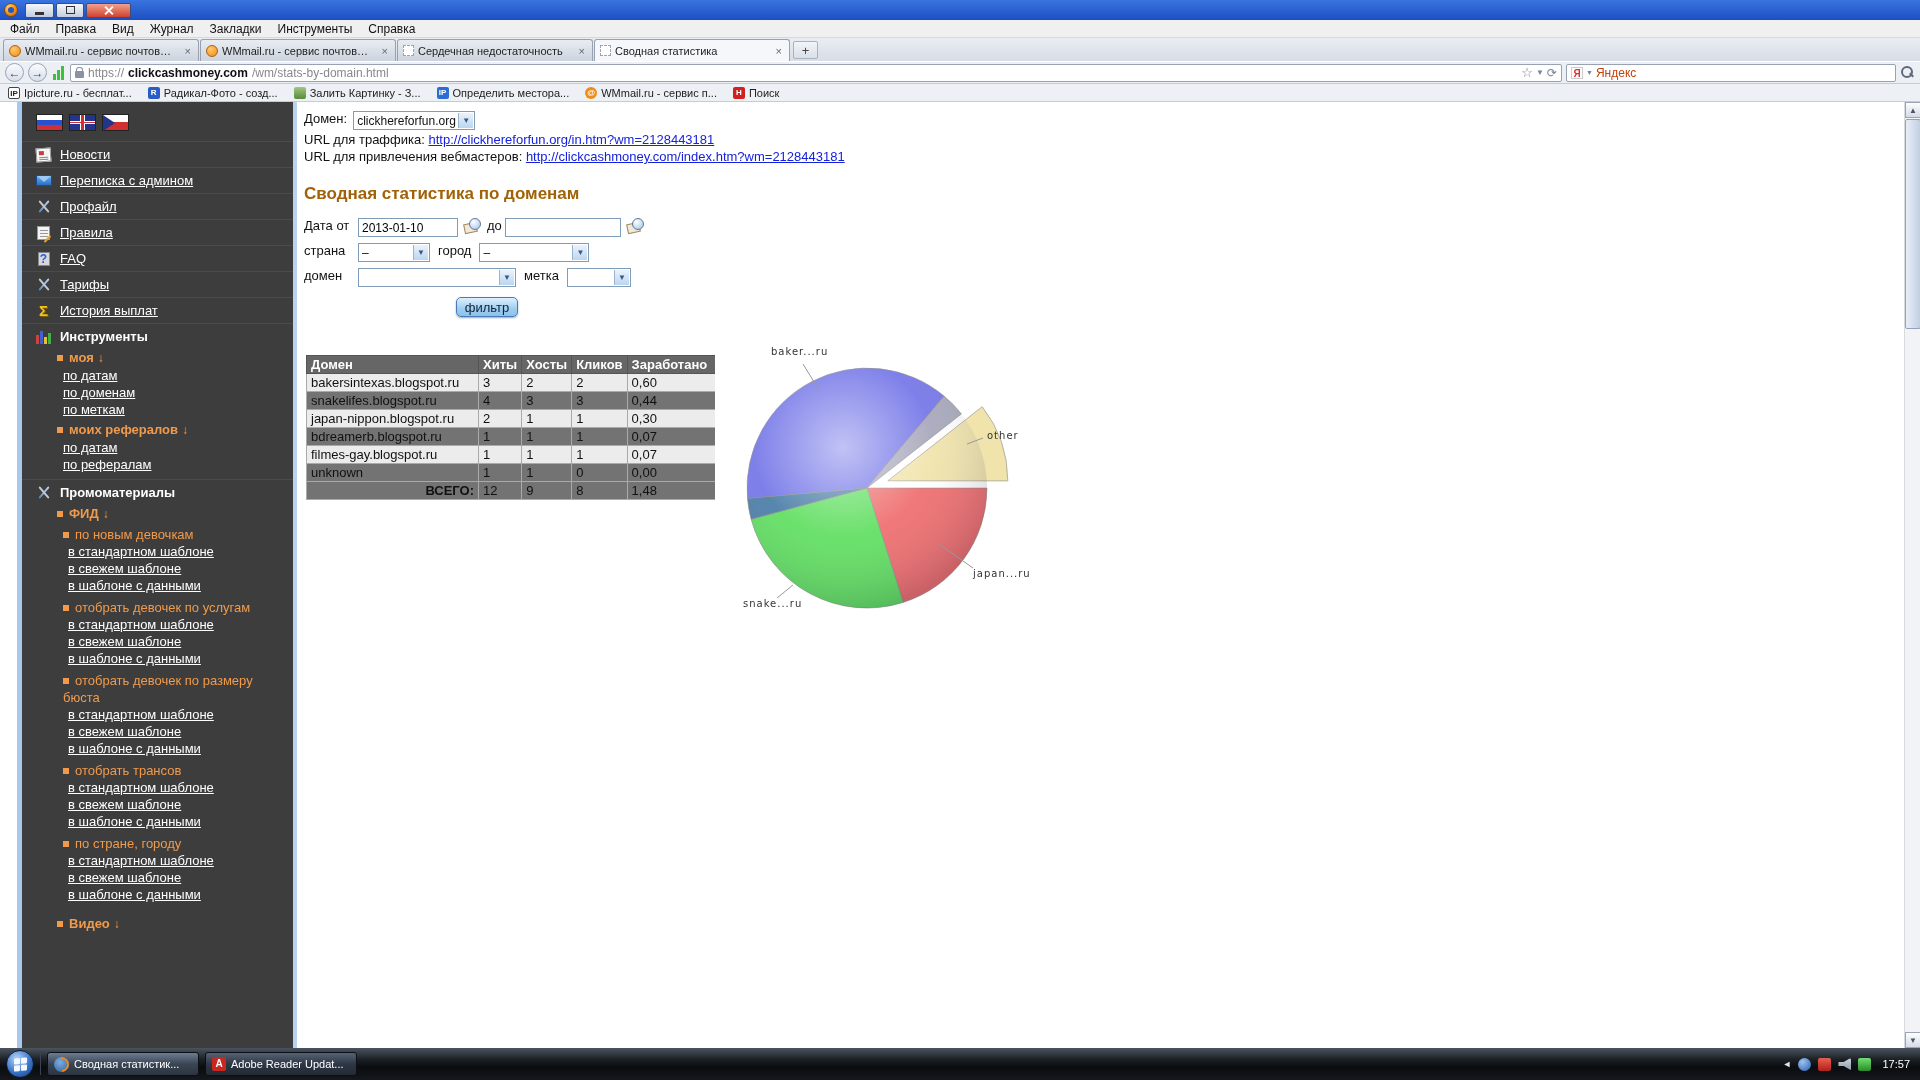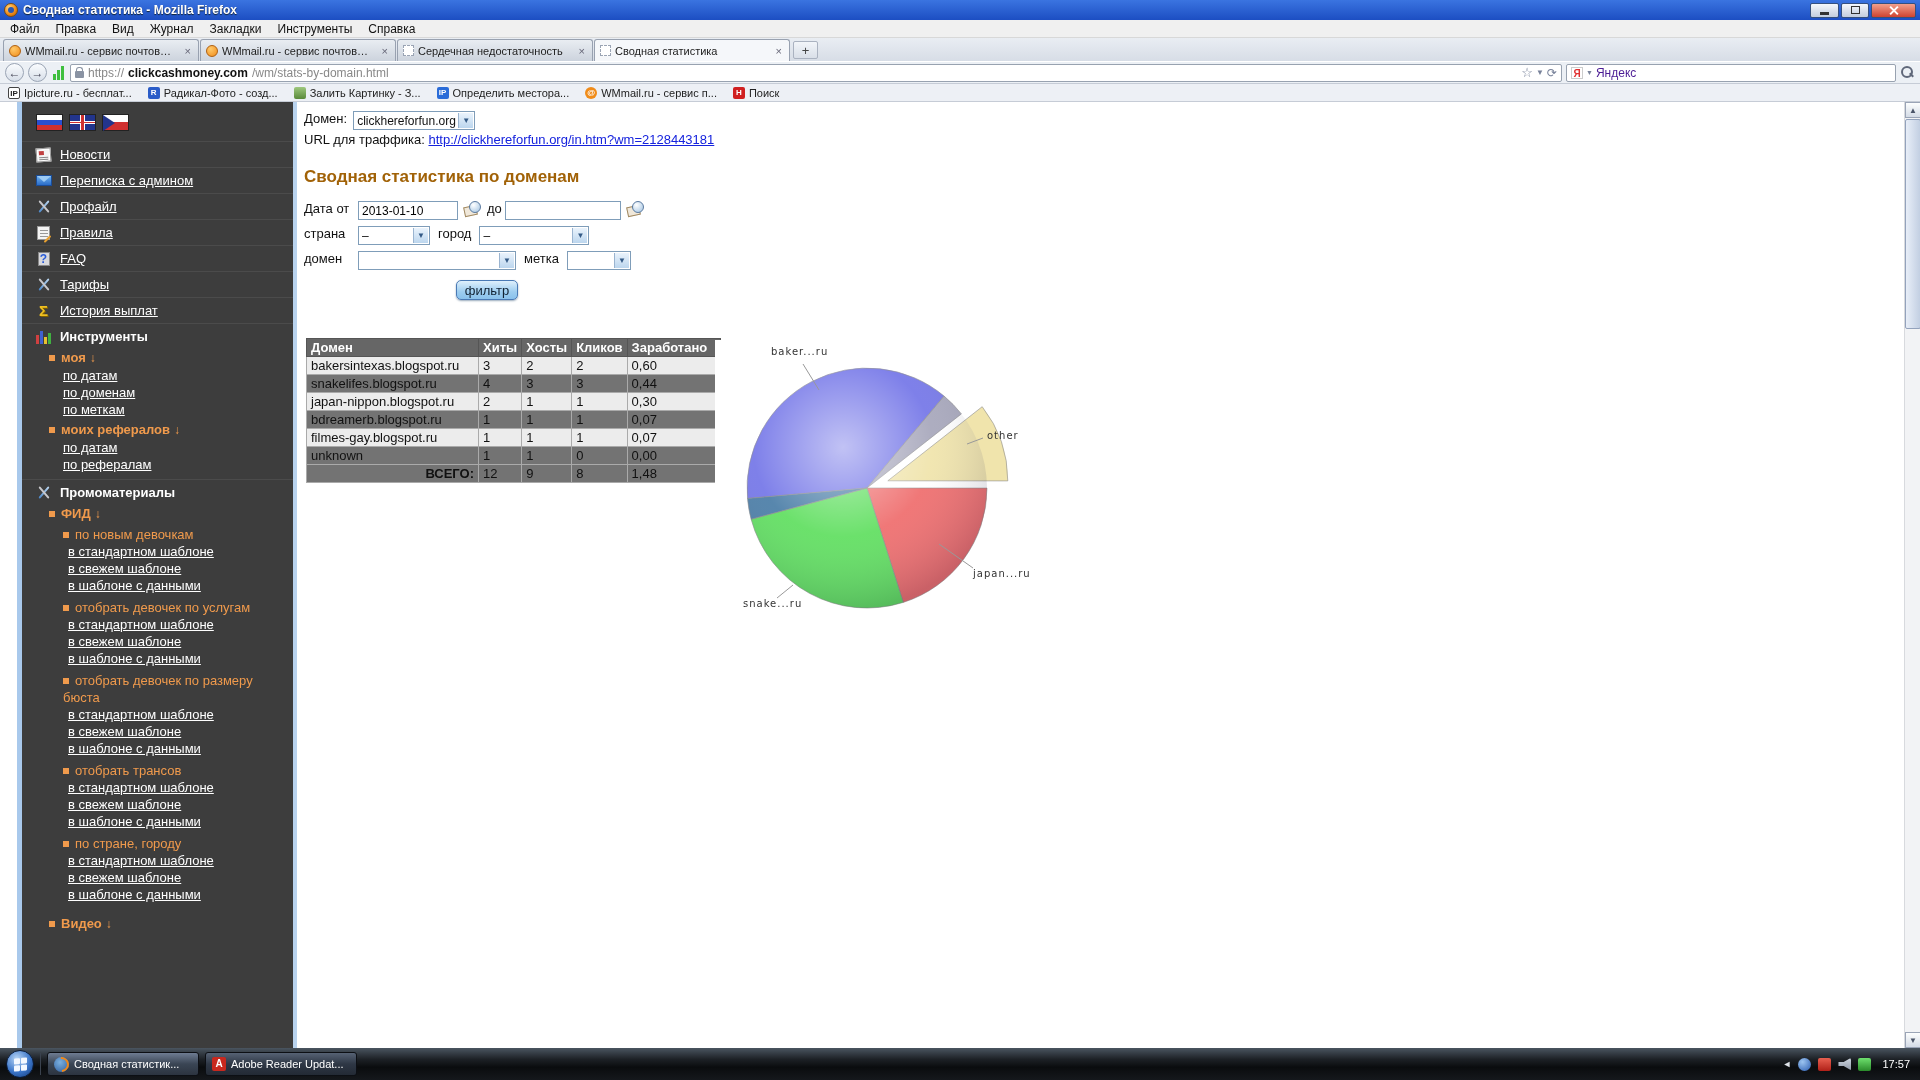--- a/index.html
+++ b/index.html
@@ -35,21 +35,21 @@
   .navbtn { width:19px; height:19px; border-radius:50%; border:1px solid #9aa4b4; background:linear-gradient(#fafcfe,#d8dfe9); color:#445; font-size:12px; display:flex; align-items:center; justify-content:center; }
   .ext-bars { display:flex; align-items:flex-end; gap:1px; height:14px; padding:0 2px; }
   .ext-bars i { display:block; width:3px; background:#3fbf3f; }
   .urlbox { flex:1; height:18px; background:#fff; border:1px solid #98a2b0; border-radius:2px; display:flex; align-items:center; padding:0 4px; gap:4px; font-size:12px; }
   .lock { width:9px; height:7px; background:#8a93a3; border-radius:1px; position:relative; margin-top:3px; }
   .lock:before { content:""; position:absolute; left:1px; top:-4px; width:5px; height:5px; border:1.5px solid #8a93a3; border-bottom:none; border-radius:3px 3px 0 0; }
   .url-scheme,.url-path { color:#888; } .url-host { color:#111; font-weight:bold; }
   .url-right { margin-left:auto; display:flex; align-items:center; gap:3px; color:#78829a; font-size:11px; }
   .searchbox { width:330px; height:18px; background:#fff; border:1px solid #98a2b0; border-radius:2px; display:flex; align-items:center; padding:0 4px; gap:3px; font-size:12px; }
   .ya-ico { width:12px; height:12px; background:#fff; border:1px solid #ccc; color:#e03030; font-weight:bold; font-size:10px; line-height:11px; text-align:center; }
-  .search-ph { color:#4c1d95; flex:1; }
+  .search-ph { color:#c2410c; flex:1; }
   .mag { width:15px; height:15px; position:relative; }
   .mag:before { content:""; position:absolute; left:1px; top:1px; width:8px; height:8px; border:2px solid #60687a; border-radius:50%; }
   .mag:after { content:""; position:absolute; left:9px; top:9px; width:5px; height:2px; background:#60687a; transform:rotate(45deg); }
 
   .bookmarksbar { height:18px; background:#edf0f5; border-bottom:1px solid #c6ccd6; display:flex; align-items:center; gap:16px; padding:0 8px; font-size:11px; color:#222; }
   .bm { display:flex; align-items:center; gap:4px; }
   .bm-ico { width:12px; height:12px; flex:none; border-radius:2px; font-size:8px; font-weight:bold; color:#fff; text-align:center; line-height:12px; }
 
   
   .viewport { position:relative; height:946px; background:#fff; display:flex; }
@@ -70,21 +70,21 @@
 
   .side-item { display:flex; align-items:center; gap:8px; padding:4px 6px 4px 13px; border-top:1px solid #4b4b4b; min-height:24px; }
   .side-item:first-of-type { border-top:none; }
   .side-icon { width:17px; height:17px; flex:none; display:flex; align-items:center; justify-content:center; }
   a.wlink { color:#fff; text-decoration:underline; cursor:pointer; }
   .side-head { font-weight:bold; color:#fff; }
   .sub { padding-left:27px; line-height:17px; }
   .sub2 { padding-left:41px; line-height:17px; }
   .sub3 { padding-left:46px; line-height:17px; }
   .orange { color:#f09a4c; }
-  .obold { font-weight:bold; }
+  .obold { font-weight:bold;margin-left:8px; }
   .sqb { display:inline-block; width:6px; height:6px; background:#f09a4c; margin-right:6px; vertical-align:1px; }
   .oarr { color:#f09a4c; font-weight:bold; margin-left:4px; font-size:12px; }
   .side-div { border-top:1px solid #4b4b4b; margin-top:6px; }
   .grp { margin:3px 0 5px 0; }
 
   
   .ic-news { width:15px; height:14px; background:#f4f4f4; border:1px solid #999; box-shadow:inset 0 0 0 1px #fff; position:relative; transform:rotate(-4deg); }
   .ic-news:before { content:""; position:absolute; left:2px; top:2px; width:5px; height:4px; background:#c04040; }
   .ic-news:after { content:""; position:absolute; left:2px; top:8px; width:9px; height:1px; background:#888; box-shadow:0 2px 0 #888; }
   .ic-mail { width:16px; height:11px; background:linear-gradient(#6fb2ee,#2a6cc8); border:1px solid #1a4c98; position:relative; }
@@ -144,21 +144,20 @@
   .tb-adobe { width:14px; height:14px; background:#c8281e; border-radius:2px; color:#fff; font-size:10px; font-weight:bold; text-align:center; line-height:14px; flex:none; }
   .tray { margin-left:auto; display:flex; align-items:center; gap:7px; color:#dfe4ea; }
   .tray-ico { width:13px; height:13px; border-radius:2px; }
   .clock { font-size:11px; color:#fff; padding:0 4px; }
 </style>
 </head>
 <body>
 
 <div class="titlebar">
   <div class="fx-orb"></div>
-  <div class="wtitle">Сводная статистика - Mozilla Firefox</div>
   <div class="winbtn min">
       <div class="glyph-min"></div>
     </div>
   <div class="winbtn max">
       <div class="glyph-max"></div>
     </div>
   <div class="winbtn close">
       <div class="glyph-x"></div>
     </div>
 </div>
@@ -374,20 +373,24 @@
     <div class="row">
       <span>Домен:</span>
       <div class="selectbox" style="width:122px;margin-left:6px;padding-right:17px;">
         <span>clickhereforfun.org</span>
         <span class="sarr">▼</span>
       </div>
     </div>
     <div class="row">
       <span>URL для траффика:</span>&nbsp;
       <a class="blulink">http://clickhereforfun.org/in.htm?wm=2128443181</a>
+    </div>
+    <div class="row">
+      <span>URL для привлечения вебмастеров:</span>&nbsp;
+      <a class="blulink">http://clickcashmoney.com/index.htm?wm=2128443181</a>
     </div>
 
     <h1 class="pagehead">Сводная статистика по доменам</h1>
 
     <div class="row" style="margin-bottom:6px;">
       <span class="forml">Дата от</span>
       <input class="txt" style="width: 100px;" value="2013-01-10">
       <span class="cal-ico"></span>
       <span>до</span>&nbsp;
       <input class="txt" style="width: 116px;" value="">

